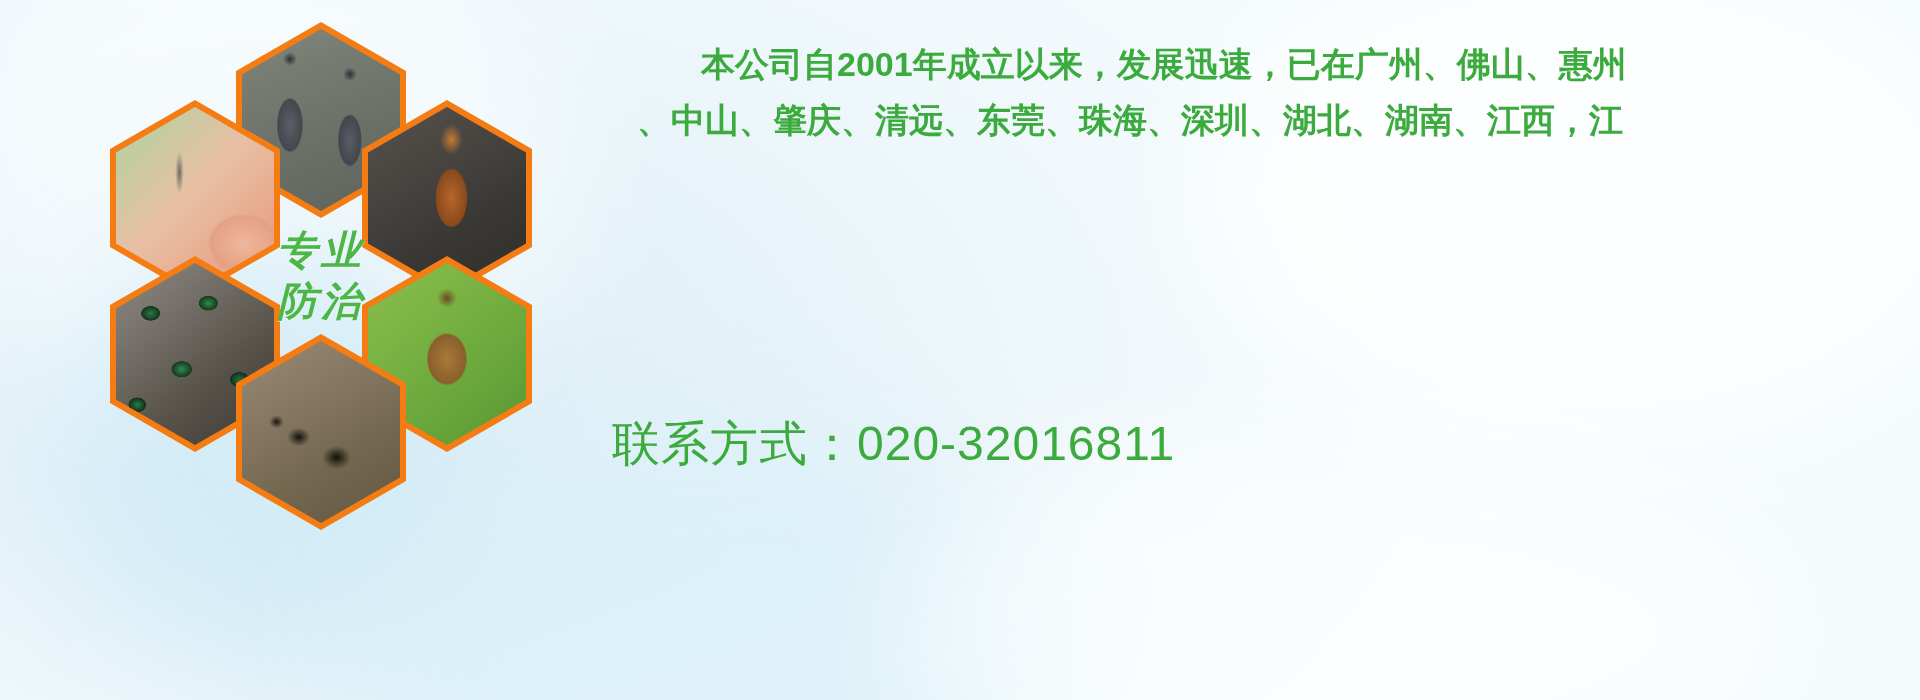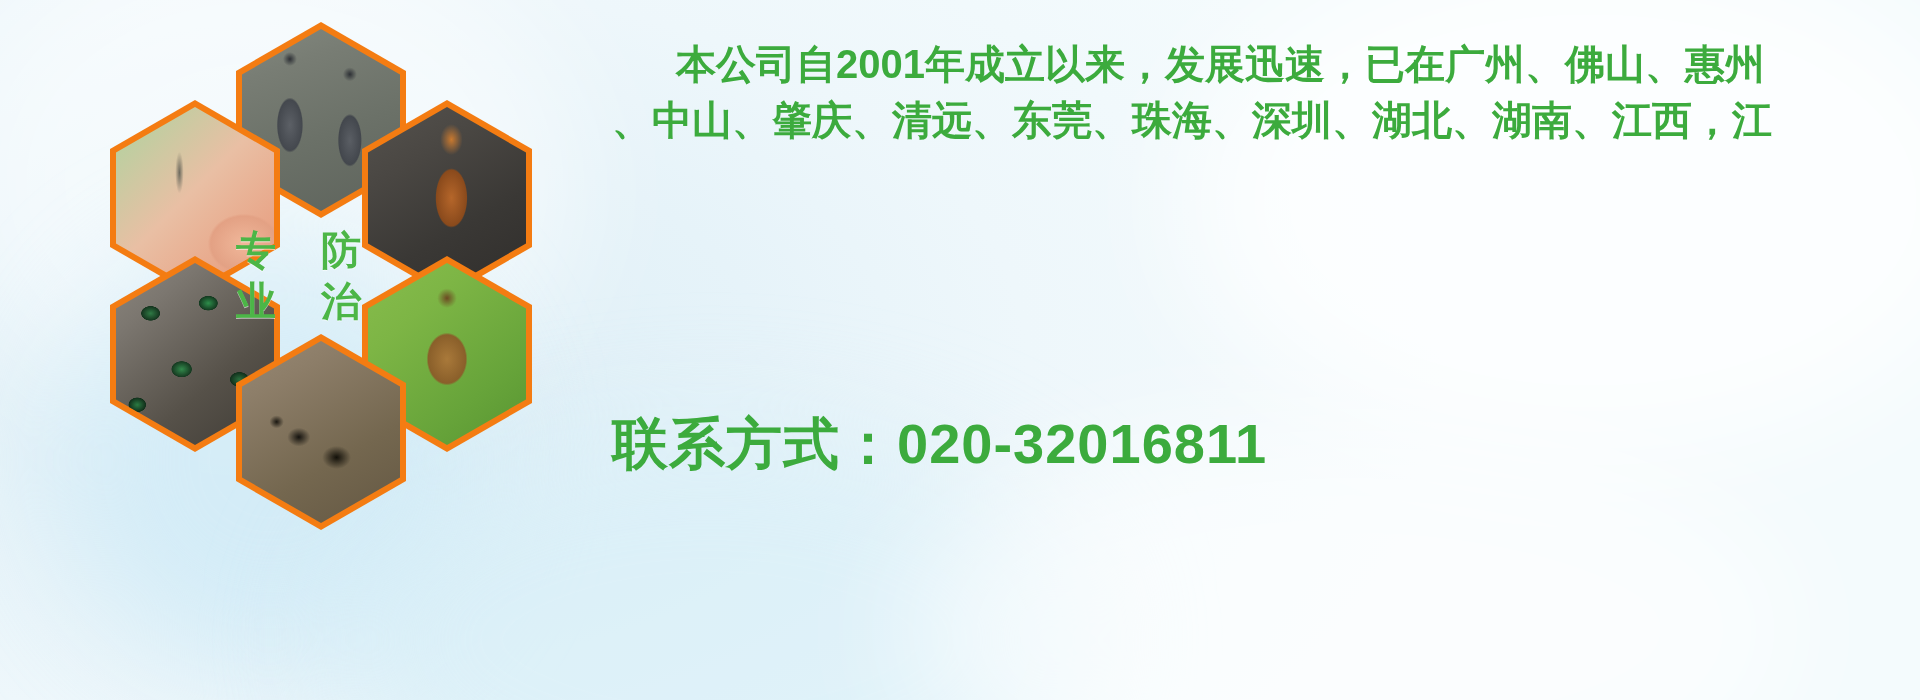--- a/index.html
+++ b/index.html
@@ -43,23 +43,23 @@
   .h-mosq   {left:26px;top:92px;}
   .h-center {left:152px;top:170px;}
   .h-bug    {left:278px;top:248px;}
   .h-flies  {left:26px;top:248px;}
   .h-ant    {left:152px;top:326px;}
 
   .h-center{background:transparent;}
 
   .center-text{
     position:absolute;left:0;top:0;width:170px;height:196px;
-    display:flex;flex-direction:row;align-items:center;justify-content:center;
+    display:flex;flex-direction:column;align-items:center;justify-content:center;
     color:#4cb647;font-weight:bold;font-size:40px;line-height:1.28;
-    letter-spacing:4px;text-shadow:0 1px 0 rgba(255,255,255,.6);
+    letter-spacing:4px;text-shadow:0 1px 0 rgba(255,255,255,.6);font-style:italic;
   }
   .center-text span{display:block;}
 
   
   .art-rats{
     background:
       radial-gradient(22px 46px at 36% 52%, #5c6066 0%, #44484e 55%, rgba(60,64,70,0) 60%),
       radial-gradient(20px 44px at 63% 58%, #5a5e64 0%, #43474d 55%, rgba(60,64,70,0) 60%),
       radial-gradient(10px 10px at 36% 26%, #2d3035 0%, rgba(45,48,53,0) 70%),
       radial-gradient(10px 10px at 63% 32%, #2d3035 0%, rgba(45,48,53,0) 70%),
@@ -99,30 +99,30 @@
       radial-gradient(10px 9px at 30% 46%, #1a1711 0%, rgba(26,23,17,0) 72%),
       linear-gradient(150deg,#a2937f 0%, #8d7e69 30%, #74674f 60%, #5b4f3c 100%);
   }
 
   
   #copy{
     position:absolute;left:612px;top:36px;width:1280px;
     color:#3cab3d;
   }
   .para-line{
-    font-size:40px;line-height:56px;font-weight:bold;
-    color:#3cab3d;white-space:pre;letter-spacing:0px;
+    font-size:34px;line-height:56px;font-weight:bold;
+    color:#3cab3d;white-space:pre;letter-spacing:0px;margin-left:25px;
   }
   .para-line.indent{text-indent:64px;}
 
   #contact{
     position:absolute;left:612px;top:402px;width:1300px;color:#3cab3d;
   }
   .contact-row{
-    font-size:56px;line-height:84px;font-weight:bold;white-space:pre;letter-spacing:1px;
+    font-size:48px;line-height:84px;font-weight:normal;white-space:pre;letter-spacing:1px;
   }
   .contact-row.second{padding-left:278px;}
 </style>
 </head>
 <body>
 
 <div id="stage">
   <div class="blotch b1"></div>
   <div class="blotch b5"></div>
   <div class="blotch b2"></div>

